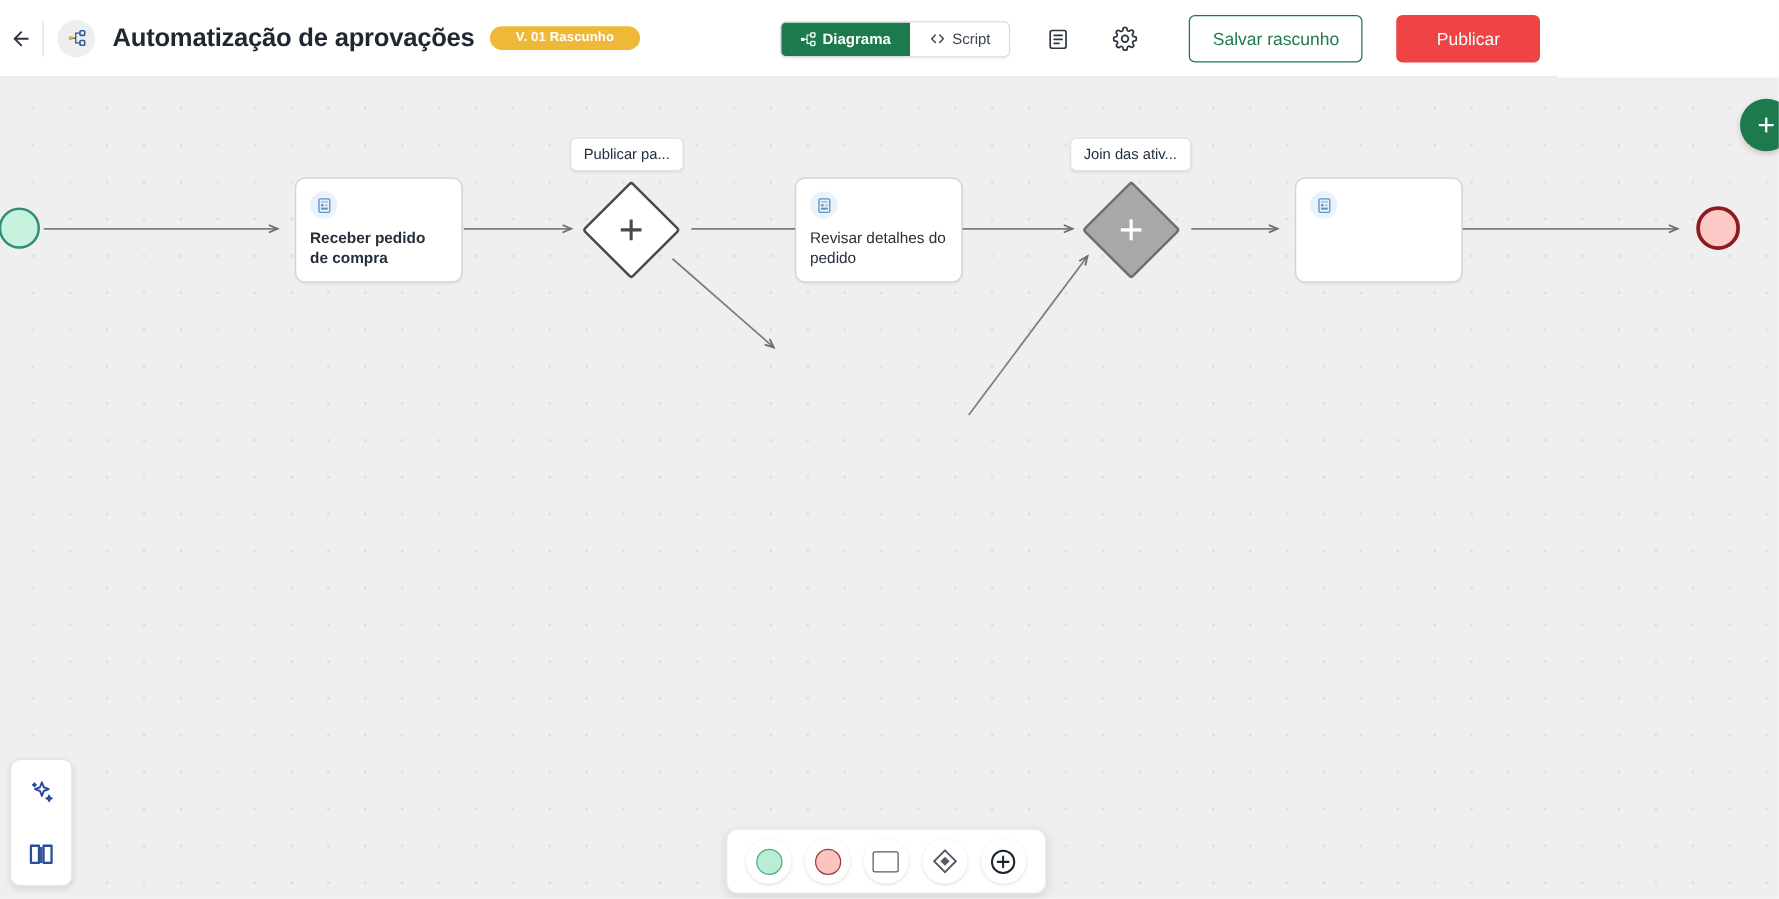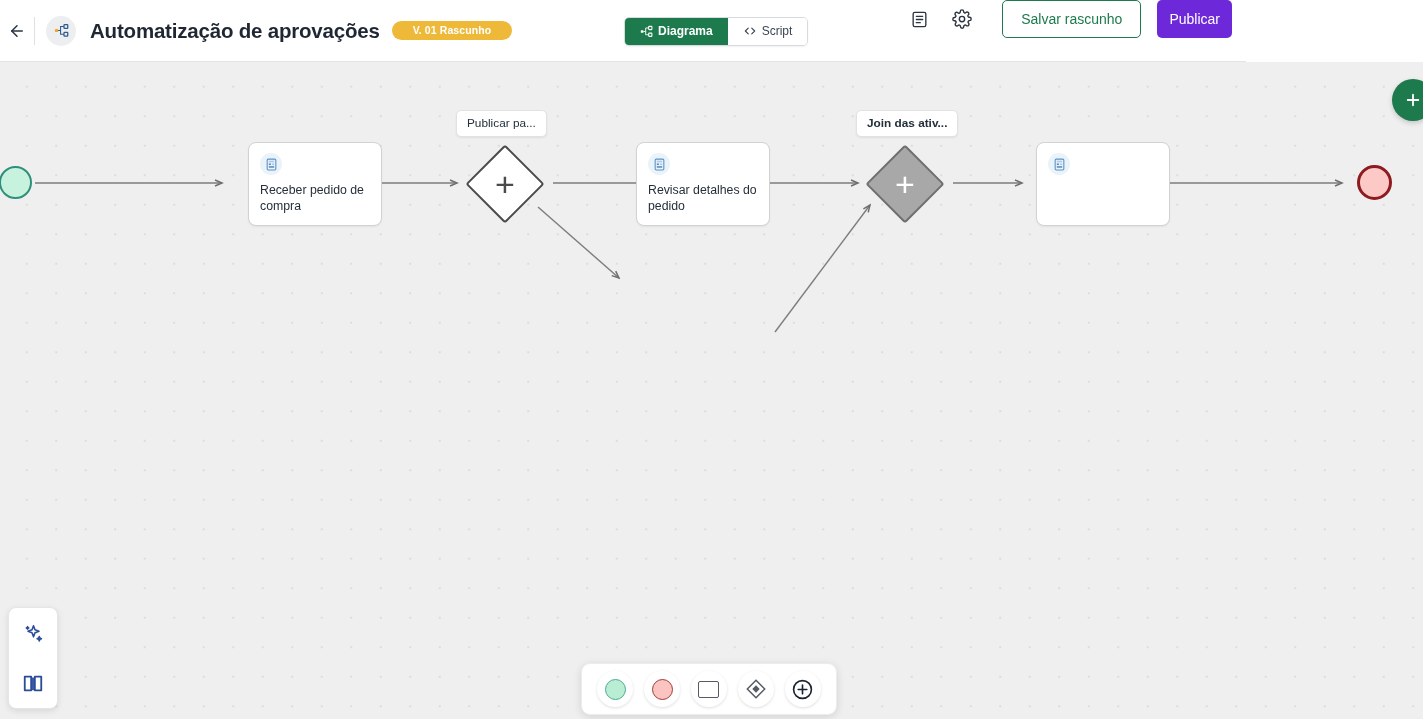--- a/index.html
+++ b/index.html
@@ -55,37 +55,37 @@
   .tab {
     display: flex; align-items: center; gap: 5px;
     padding: 6px 15px 7px; font-size: 12px;
     background: #ffffff; color: #3b4652; cursor: pointer;
     white-space: nowrap;
   }
   .tab.active { background: #1d7a4d; color: #ffffff; font-weight: bold; }
 
   .hdr-right {
     position: absolute; right: 14px; top: 0; height: 62px;
-    display: flex; align-items: flex-start; gap: 5px;
+    display: flex; align-items: center; gap: 16px;
   }
   .icon-btn {
     width: 38px; height: 38px;
     display: flex; align-items: center; justify-content: center;
     cursor: pointer; border-radius: 5px;
   }
   .btn-outline {
     margin-left: 16px;
     border: 1px solid #1d7a4d; color: #1d7a4d; background: #ffffff;
     font-size: 14px; padding: 10px 18px; border-radius: 5px;
     cursor: pointer; white-space: nowrap;
   }
   .btn-solid {
     margin-left: 11px;
-    background: #6d28d9; color: #ffffff; border: none;
-    font-size: 14px; padding: 11px 12px; border-radius: 5px;
+    background: #ef4444; color: #ffffff; border: none;
+    font-size: 14px; padding: 11px 32px; border-radius: 5px;
     cursor: pointer; white-space: nowrap;
   }
 
   
   .canvas {
     position: absolute; top: 62px; left: 0;
     width: 1423px; height: 657px;
     background-color: #efefef;
     background-image: radial-gradient(circle, #dcdcdc 1px, transparent 1.2px);
     background-size: 29.5px 29.5px;
@@ -271,21 +271,21 @@
       <path d="M538,145 L619,216"></path>
       <path d="M770,121 L858,121"></path>
       <path d="M775,270 L870,143"></path>
       <path d="M953,121 L1022,121"></path>
       <path d="M1170,121 L1342,121"></path>
     </g>
   </svg>
 
   <div class="node-circle start-circle" style="left:-1px; top:104px;"></div>
 
-  <div class="node-task" style="left:248px; top:80px;">
+  <div class="node-task" style="left:236px; top:80px;font-weight:bold;">
     <div class="task-icon">
       <svg width="13" height="13" viewBox="0 0 24 24">
         <rect x="4" y="2" width="16" height="20" rx="2" fill="none" stroke="#5b93c4" stroke-width="2"></rect>
         <rect x="7" y="5" width="10" height="3" fill="#a9cbe6"></rect>
         <rect x="7" y="10" width="4" height="3" fill="#5b93c4"></rect>
         <rect x="13" y="10" width="4" height="3" fill="#a9cbe6"></rect>
         <rect x="7" y="15" width="10" height="3" fill="#5b93c4"></rect>
       </svg>
     </div>
     <div class="task-label">Receber pedido de compra</div>
@@ -304,21 +304,21 @@
         <rect x="7" y="5" width="10" height="3" fill="#a9cbe6"></rect>
         <rect x="7" y="10" width="4" height="3" fill="#5b93c4"></rect>
         <rect x="13" y="10" width="4" height="3" fill="#a9cbe6"></rect>
         <rect x="7" y="15" width="10" height="3" fill="#5b93c4"></rect>
       </svg>
     </div>
     <div class="task-label">Revisar detalhes do pedido</div>
   </div>
 
 
-  <div class="node-chip" style="left:856px; top:48px;font-weight:bold;">Join das ativ...</div>
+  <div class="node-chip" style="left:856px; top:48px;">Join das ativ...</div>
   <div class="node-gateway" style="left:866px; top:83px; width:78px; height:78px;">
     <div class="gw-diamond filled"></div>
     <span class="gw-plus white">+</span>
   </div>
 
   <div class="node-task" style="left:1036px; top:80px;">
     <div class="task-icon">
       <svg width="13" height="13" viewBox="0 0 24 24">
         <rect x="4" y="2" width="16" height="20" rx="2" fill="none" stroke="#5b93c4" stroke-width="2"></rect>
         <rect x="7" y="5" width="10" height="3" fill="#a9cbe6"></rect>

